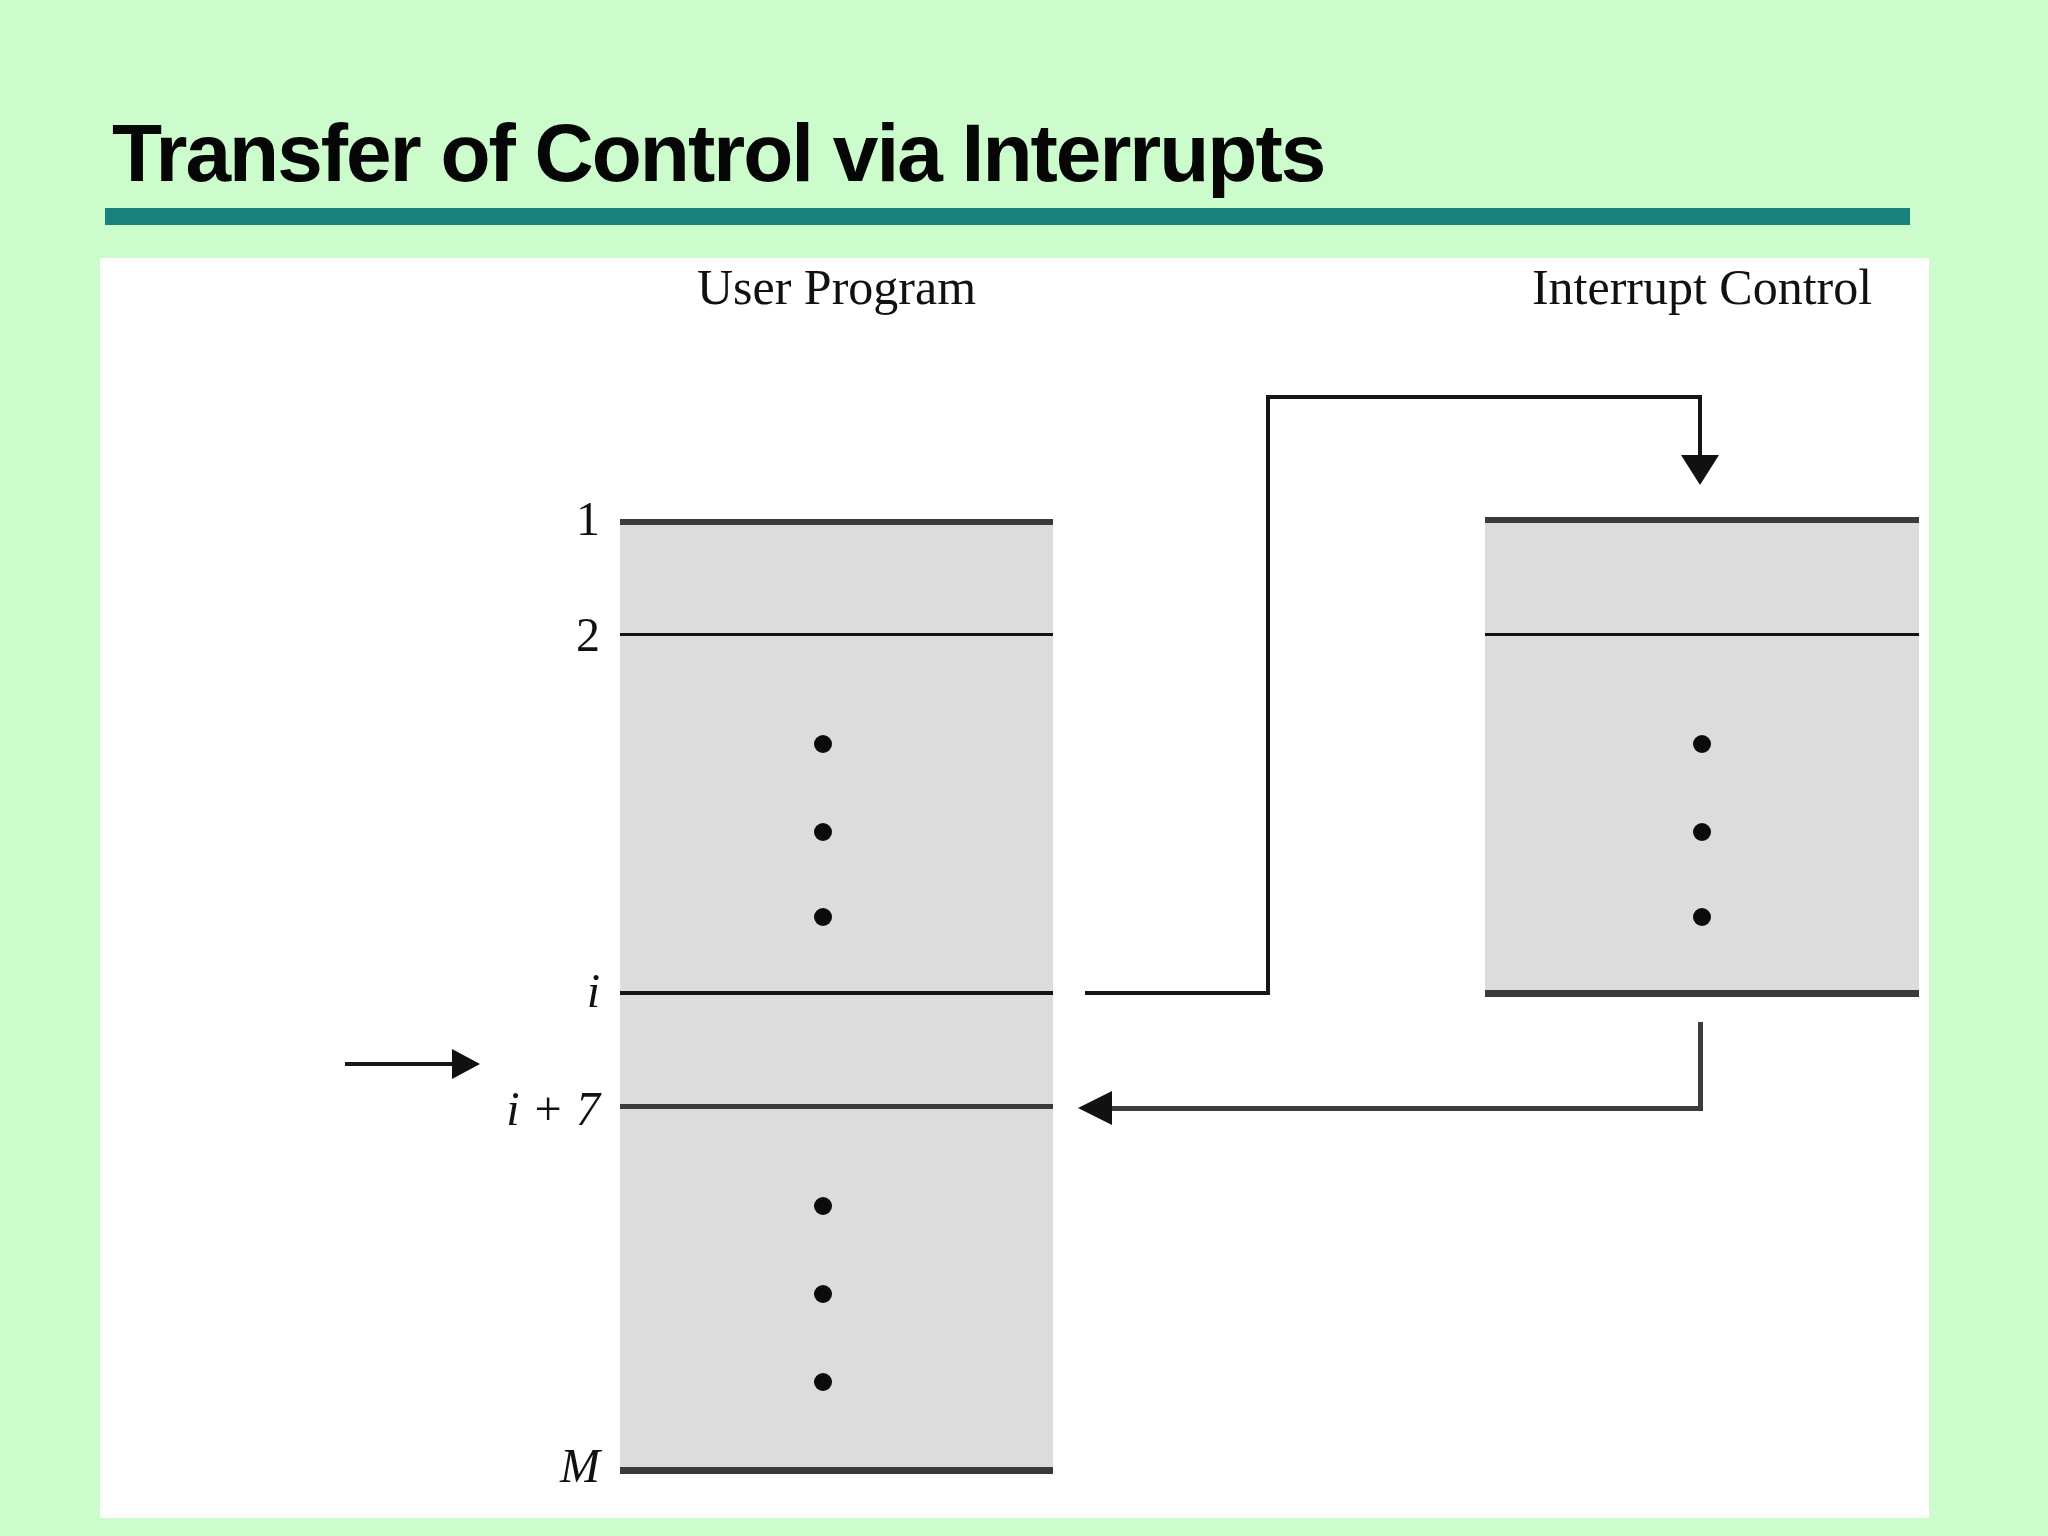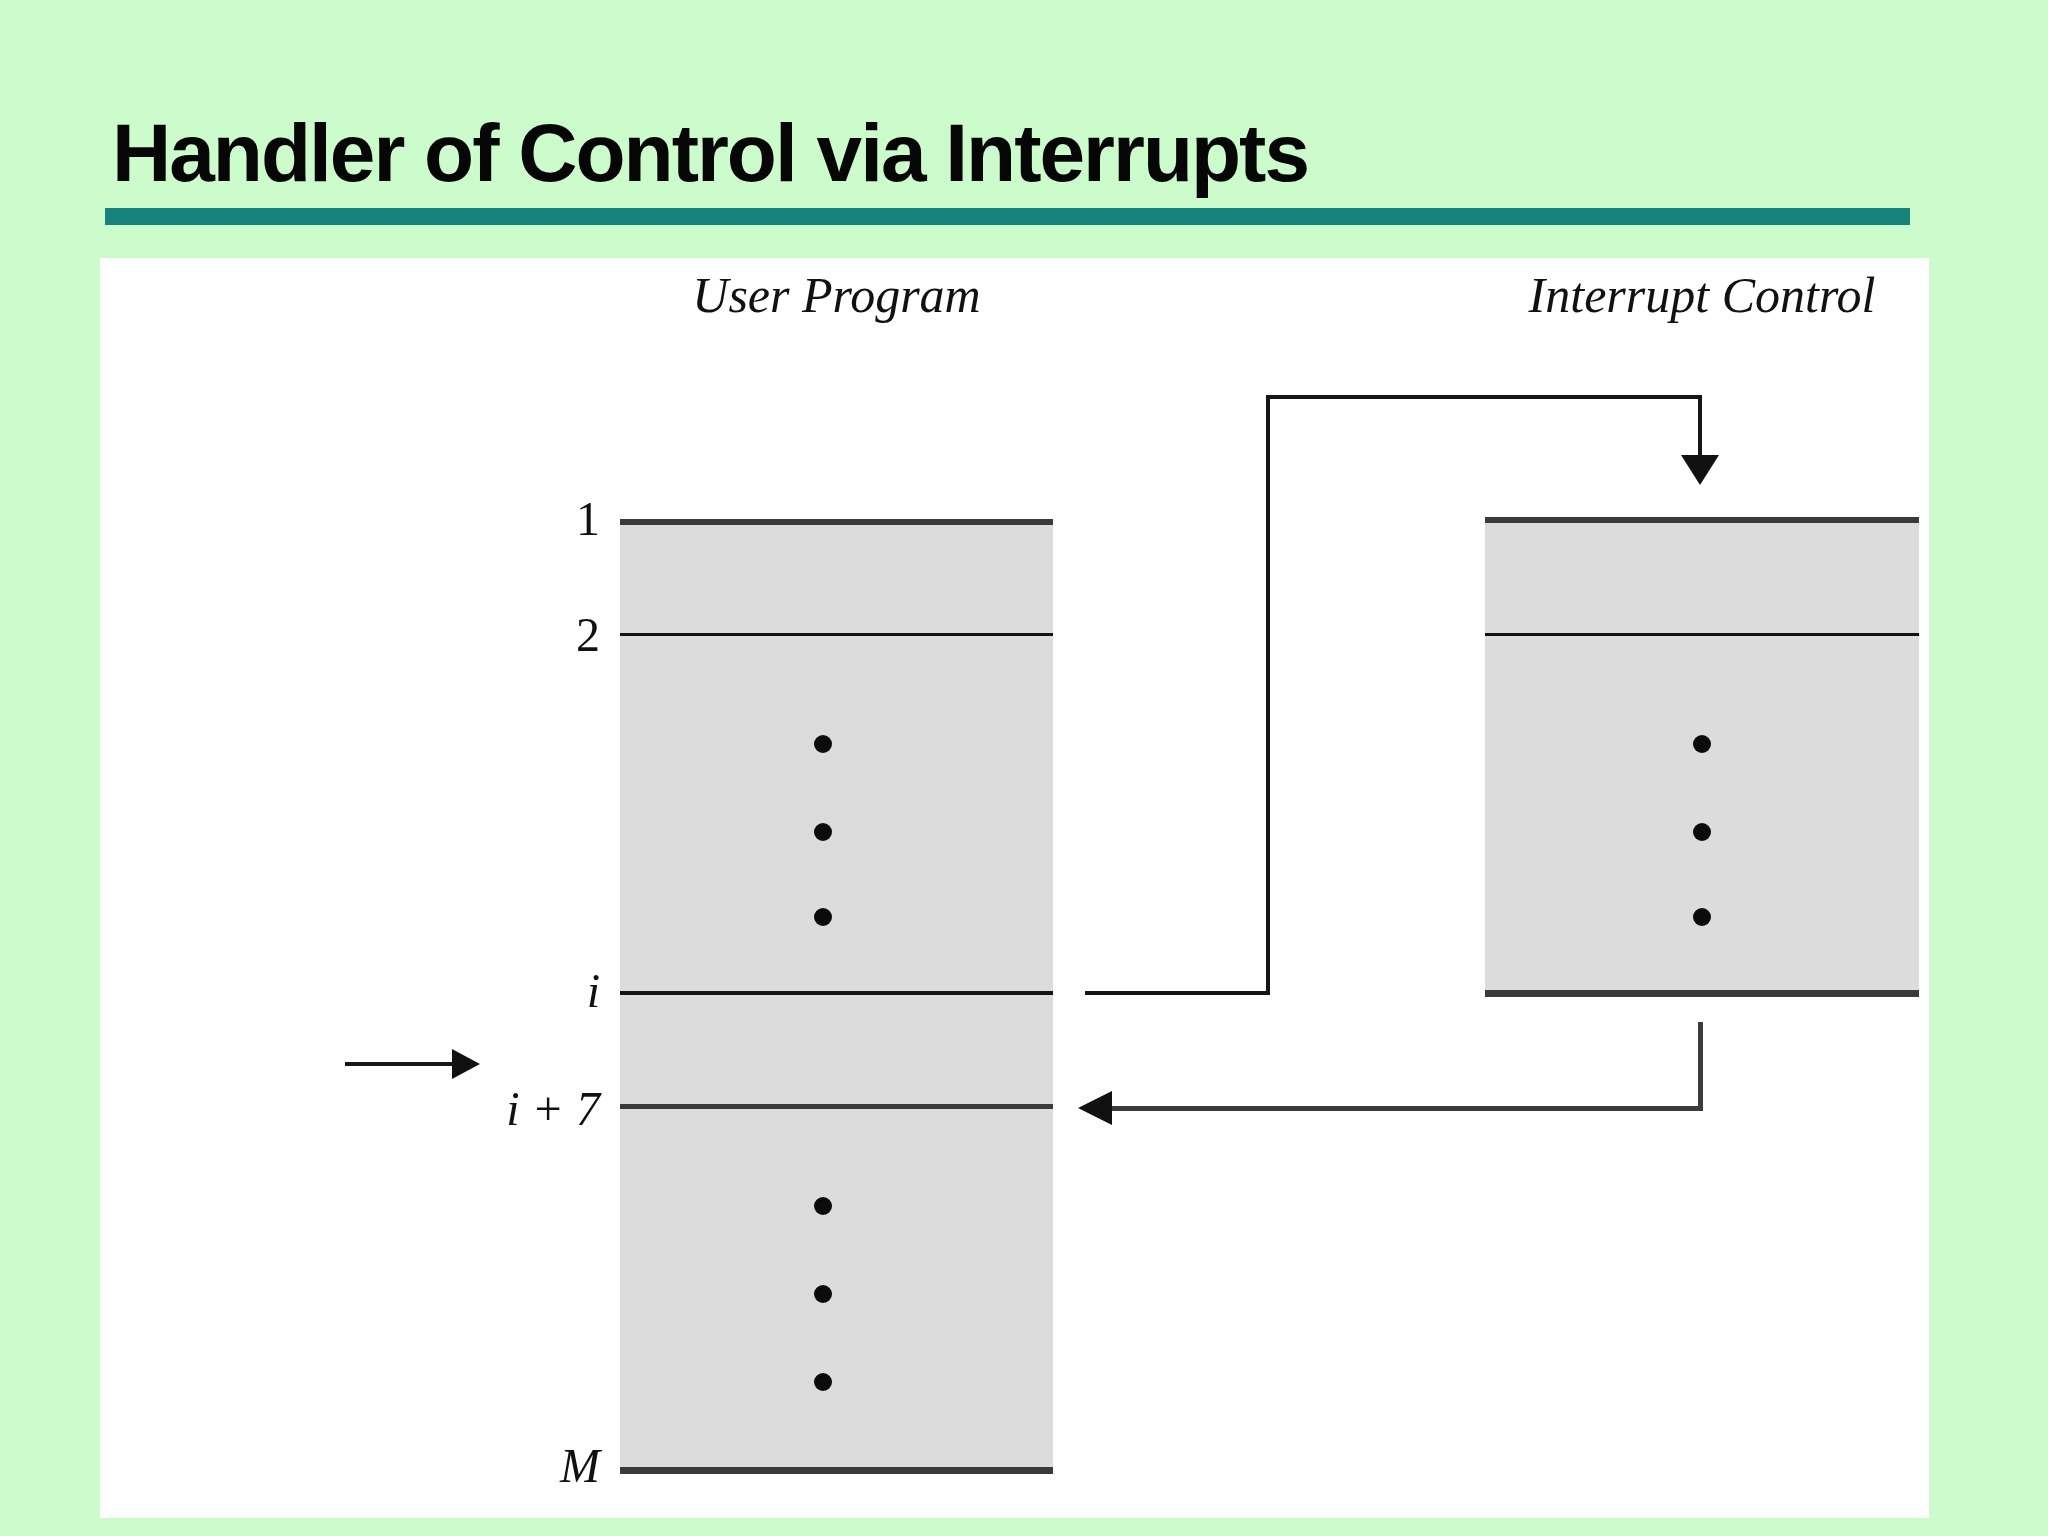--- a/index.html
+++ b/index.html
@@ -23,27 +23,26 @@
   }
   .accent-bar{
     left:105px;top:208px;width:1805px;height:17px;
     background:#17837c;
   }
   .panel{
     left:100px;top:258px;width:1829px;height:1260px;
     background:#ffffff;
   }
   .col-title{
-    top:268px;
+    top:260px;
     font-size:50px;
     color:#111;
     text-align:center;
     line-height:1.1;
     white-space:nowrap;
-    font-style:italic;
   }
   .membox{
     background:#dcdcdc;
     border-top:6px solid #3a3a3a;
     border-bottom:7px solid #3a3a3a;
     box-sizing:border-box;
   }
   .hline{background:#141414;}
   .thickline{background:#3a3a3a;}
   .rowlabel{
@@ -84,21 +83,21 @@
     font-size:46px;
     color:#111;
     line-height:68px;
   }
 </style>
 </head>
 <body>
 
 <div class="slide">
 
-  <div class="abs title">Handler of Control via Interrupts</div>
+  <div class="abs title">Transfer of Control via Interrupts</div>
   <div class="abs accent-bar"></div>
 
   <div class="abs panel"></div>
 
   <div class="abs col-title" style="left:620px;width:433px;">User Program</div>
   <div class="abs col-title" style="left:1485px;width:434px;">Interrupt Control</div>
 
   <div class="abs membox" style="left:620px;top:519px;width:433px;height:955px;"></div>
   <div class="abs hline" style="left:620px;top:633px;width:433px;height:3px;"></div>
   <div class="abs hline" style="left:620px;top:991px;width:433px;height:4px;"></div>

